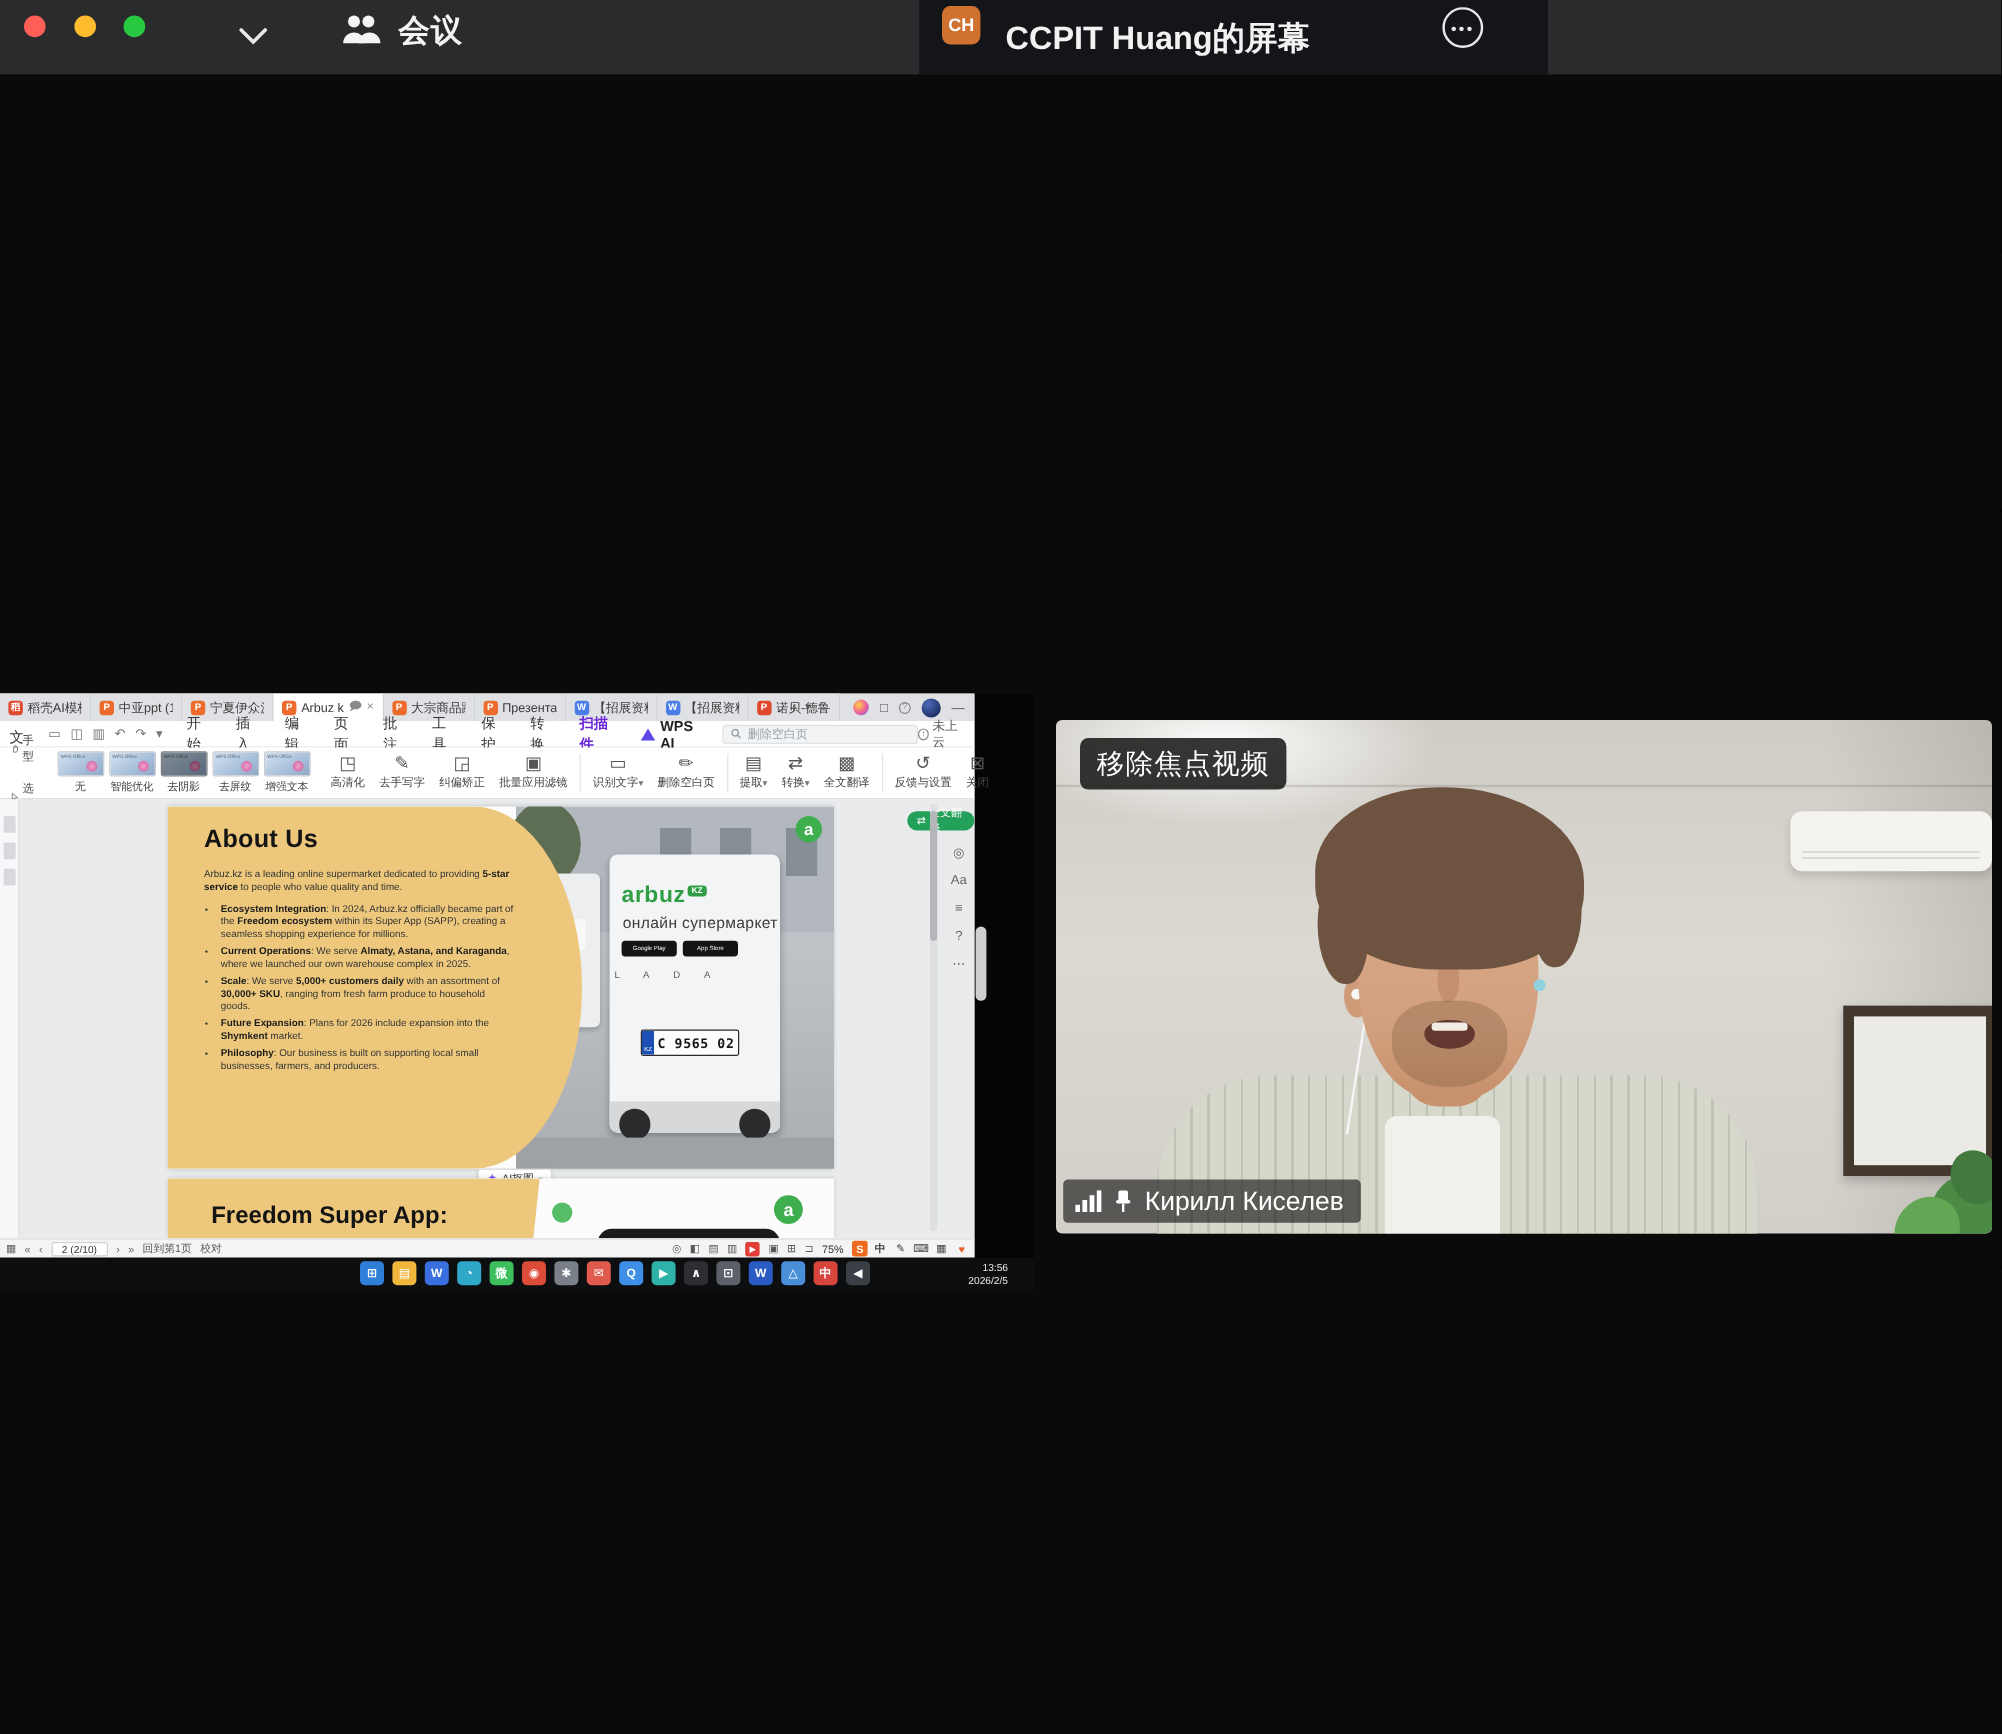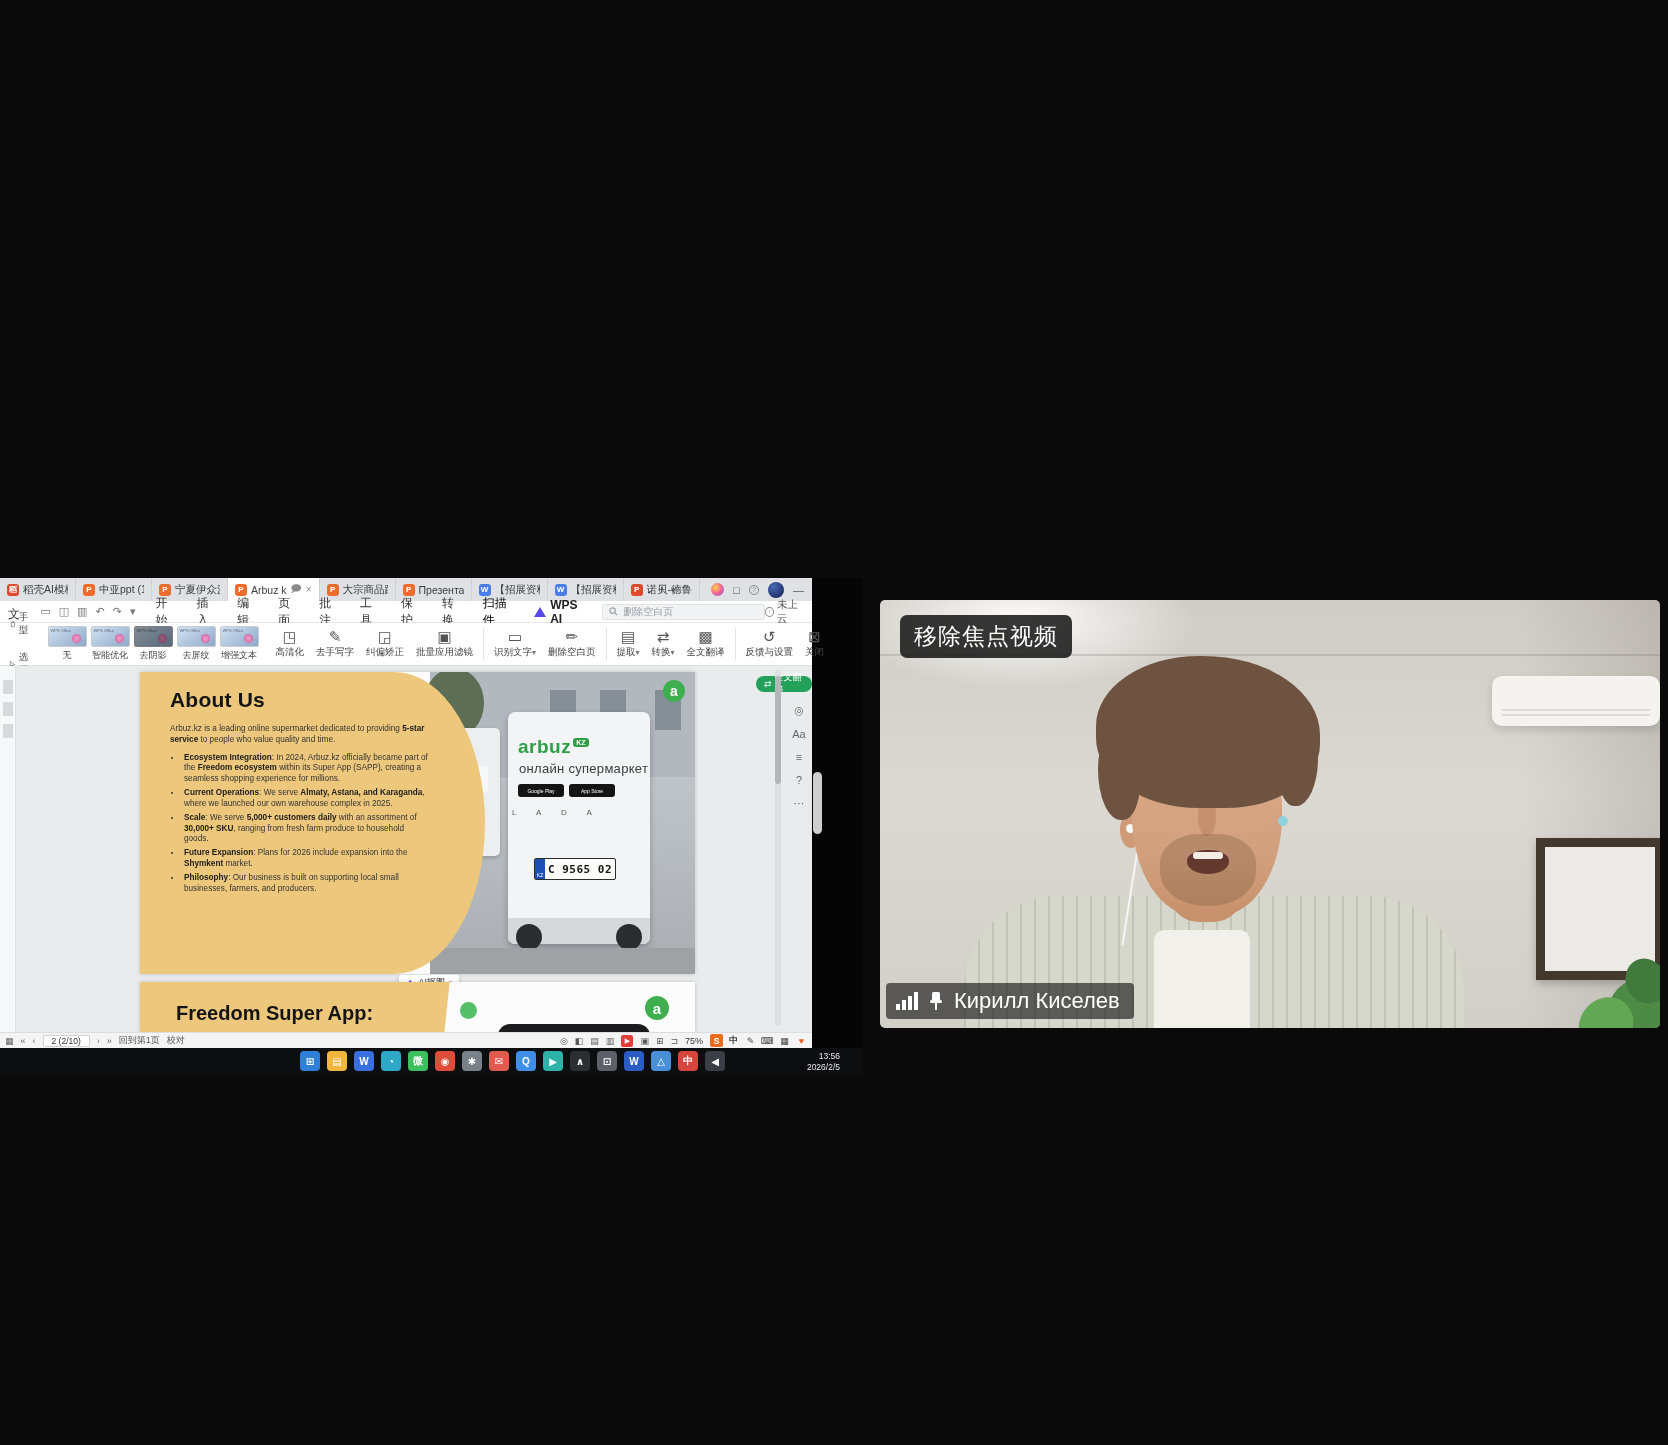--- a/index.html
+++ b/index.html
@@ -45,21 +45,21 @@
   #sphere-user{background:radial-gradient(circle at 35% 30%,#4a6ab8,#101b4a);width:16px;height:16px;}
   .tbglyph{font-size:11px;color:#555;}
 
   
   #wmenubar{position:absolute;left:0;top:23px;width:812px;height:22px;background:#fff;
     border-bottom:1px solid #e6e6e8;display:flex;align-items:center;font-size:12px;color:#333;}
   #wmenu-file{padding:0 10px 0 8px;margin-top:23px;}
   #wmenu-quick{display:flex;align-items:center;gap:8px;color:#777;font-size:11px;padding-right:10px;}
   #wmenu-items{display:flex;align-items:center;}
   .wmenu{padding:0 10px;position:relative;}
-  .wmenu.on{color:#000000;font-weight:400;}
+  .wmenu.on{color:#6d28d9;font-weight:700;}
   .wmenu.on::after{content:"";position:absolute;left:9px;right:9px;bottom:-4px;height:2px;background:#c8402f;}
   #wps-ai{display:flex;align-items:center;gap:4px;font-weight:700;color:#222;margin-left:10px;}
   #wps-ai .tri{width:0;height:0;border-left:6px solid transparent;border-right:6px solid transparent;
     border-bottom:10px solid #5a48e8;}
   #wsearch{margin-left:14px;width:174px;height:16px;background:#f2f3f4;border:1px solid #e1e2e4;
     border-radius:3px;display:flex;align-items:center;gap:5px;padding:0 6px;color:#9aa0a6;font-size:10px;}
   #wcloud{margin-left:auto;margin-right:6px;display:flex;align-items:center;gap:3px;font-size:10.5px;color:#555;}
   .ring{width:10px;height:10px;border:1px solid #888;border-radius:50%;display:inline-flex;
     align-items:center;justify-content:center;font-size:7px;color:#888;}
 
@@ -230,20 +230,41 @@
     color:#fff;font-size:23px;padding:6px 14px;letter-spacing:1px;}
   #v-namebar{position:absolute;left:6px;bottom:9px;height:36px;background:rgba(15,15,15,.62);
     border-radius:4px;display:flex;align-items:center;gap:9px;padding:0 14px 0 10px;color:#fff;}
   #v-name{font-size:22px;}
 </style>
 </head>
 <body>
 
 <div id="app">
 
+  <div id="topbar">
+    <div class="seg-dark"></div>
+    <div class="tl" style="left: 20px; background: rgb(255, 95, 87);"></div>
+    <div class="tl" style="left: 62px; background: rgb(254, 188, 46);"></div>
+    <div class="tl" style="left: 103px; background: rgb(40, 200, 64);"></div>
+    <svg id="tb-chevron" width="26" height="18" viewBox="0 0 26 18">
+      <path d="M3 4 L13 14 L23 4" fill="none" stroke="#e8e8e8" stroke-width="3" stroke-linecap="round"></path>
+    </svg>
+    <div id="tb-meet">
+      <svg width="34" height="32" viewBox="0 0 34 32">
+        <circle cx="11" cy="8" r="5" fill="#f4f4f4"></circle>
+          <circle cx="23" cy="8" r="5" fill="#f4f4f4"></circle>
+        <path d="M2 26 a9 9 0 0 1 18 0 z" fill="#f4f4f4"></path>
+          <path d="M15 26 a9 9 0 0 1 18 0 z" fill="#f4f4f4"></path>
+      </svg>
+      <span class="lbl">会议</span>
+    </div>
+    <div id="tb-avatar" style="background: rgb(208, 114, 47);">CH</div>
+    <div id="tb-title">CCPIT Huang的屏幕</div>
+    <div id="tb-more">•••</div>
+  </div>
 
   <div id="share">
 
     <div id="wps">
 
       <div id="wtabbar">
 
           <div class="wtab">
             <span class="wtab-ic" style="background: rgb(224, 72, 46);">稻</span>
             <span class="wtab-t">稻壳AI模板</span>

